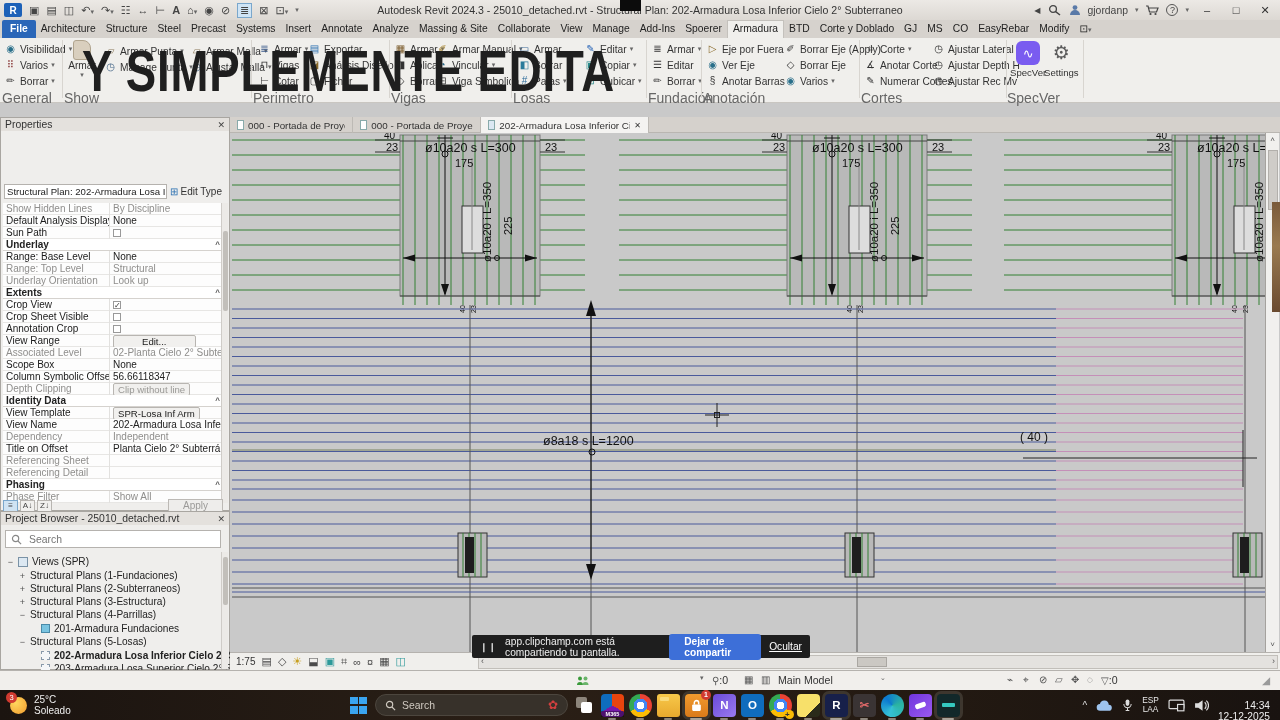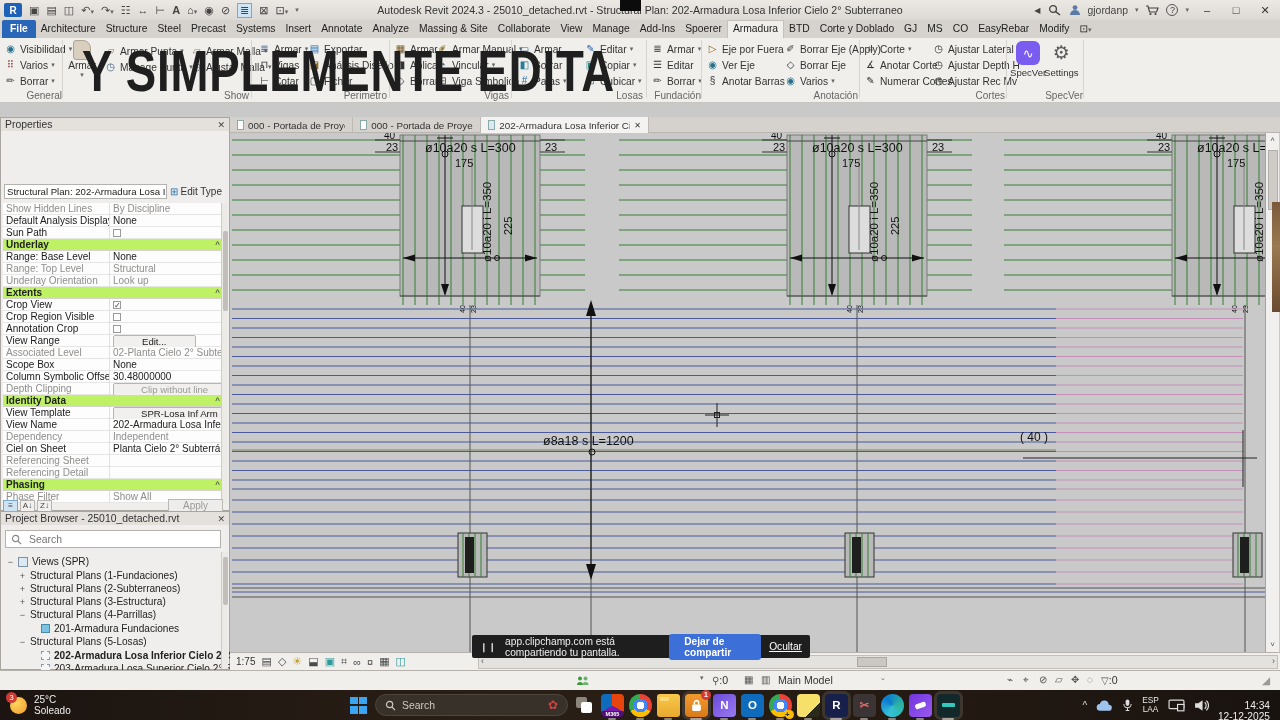--- a/index.html
+++ b/index.html
@@ -22,21 +22,21 @@
   #tabrow{left:0;top:20px;width:1280px;height:18px;background:#d6d2cd;display:flex;align-items:flex-end;padding-left:2px;}
   .rtab{padding:0 5px;height:18px;line-height:18px;font-size:10.3px;color:#222;white-space:nowrap;}
   .rtab.file{background:#2a66b8;color:#fff;font-weight:bold;border-radius:2px 2px 0 0;padding:0 8px;}
   .rtab.active{background:#f0efec;border:1px solid #c4c1bc;border-bottom:none;line-height:16px;}
   
   #ribbon{left:0;top:38px;width:1280px;height:65px;background:#f0efec;border-bottom:1px solid #c9c6c1;}
   .rbtn{position:absolute;display:flex;align-items:center;gap:3px;font-size:10.2px;color:#333;
     white-space:nowrap;height:14px;}
   .ic{display:inline-block;width:13px;text-align:center;font-size:10px;line-height:12px;}
   .dd{font-size:7px;color:#666;}
-  .plabel{position:absolute;top:52px;font-size:10px;color:#666;text-align:right;}
+  .plabel{position:absolute;top:52px;font-size:14px;color:#666;text-align:left;}
   .rsep{position:absolute;top:2px;height:58px;width:1px;background:#d8d5d0;}
   #bigarmar{position:absolute;left:64px;top:2px;width:36px;height:50px;display:flex;flex-direction:column;
     align-items:center;font-size:10.2px;color:#333;}
   #bigarmar .blob{width:18px;height:20px;background:#d9cfbe;border:1px solid #b0a48e;border-radius:3px 8px 3px 3px;}
   .specbtn{position:absolute;display:flex;flex-direction:column;align-items:center;gap:2px;font-size:9.6px;color:#333;}
   #specicon{width:24px;height:24px;border-radius:6px;background:#7a5cf0;color:#fff;display:flex;
     align-items:center;justify-content:center;font-size:13px;}
   #gearicon{font-size:19px;color:#5a5a5a;line-height:24px;}
   
   #caption{left:82px;top:38px;z-index:40;font-size:57px;font-weight:bold;color:#1f1f1f;
@@ -52,27 +52,27 @@
   #typesel .tname{font-size:10.4px;color:#222;line-height:13px;}
   #selrow{position:absolute;left:3px;top:65px;width:218px;height:16px;display:flex;align-items:center;gap:3px;}
   #selbox{flex:1;height:15px;background:#fff;border:1px solid #b5b2ae;font-size:9.6px;padding:1px 2px;
     white-space:nowrap;overflow:hidden;display:flex;align-items:center;}
   #edittype{display:flex;align-items:center;gap:2px;font-size:10px;color:#333;}
   .prow{position:absolute;left:2px;width:220px;height:12px;display:flex;font-size:10px;background:#fdfdfd;
     border-bottom:1px solid #e7e6e4;align-items:center;}
   .pl{width:106px;padding-left:3px;color:#1a1a1a;overflow:hidden;white-space:nowrap;}
   .pv{flex:1;padding-left:3px;border-left:1px solid #e2e1df;overflow:hidden;white-space:nowrap;height:12px;line-height:12px;}
   .dim .pl,.dim .pv{color:#8f8e8c;}
-  .phead{position:absolute;left:2px;width:220px;height:12px;background:#bef264;font-weight:bold;font-size:10px;
+  .phead{position:absolute;left:2px;width:220px;height:12px;background:#ffffff;font-weight:bold;font-size:10px;
     display:flex;align-items:center;padding:0 3px;border-bottom:1px solid #d5d2ce;}
   .phead .chev{margin-left:auto;font-size:8px;color:#555;}
   .cb{width:8px;height:8px;border:1px solid #999;display:inline-block;background:#fff;vertical-align:middle;}
   .cb.on::after{content:"✓";font-size:8px;line-height:7px;display:block;color:#333;}
   .pbtn{display:inline-block;border:1px solid #b8b5b1;background:#f1f0ee;border-radius:2px;
-    padding:0 27px;font-size:9.6px;line-height:11px;}
+    padding:0 4px;font-size:9.6px;line-height:11px;}
   .vscroll{position:absolute;width:7px;background:#eceae7;border-left:1px solid #cfccc8;}
   .vthumb{position:absolute;left:1px;width:5px;background:#c2bfba;border-radius:2px;}
   #ptools{position:absolute;left:2px;top:381px;width:220px;height:13px;display:flex;gap:2px;align-items:center;}
   .ptool{width:15px;height:12px;border:1px solid #b8b5b1;background:#f1f0ee;font-size:8px;
     display:flex;align-items:center;justify-content:center;color:#444;}
   .ptool.sel{background:#cfe3f3;border-color:#7aa7cc;}
   #applybtn{margin-left:auto;border:1px solid #bcb9b5;background:#eeedeb;color:#9b9a98;
     padding:0 14px;font-size:10px;line-height:12px;}
   
   #searchbox{position:absolute;left:4px;top:18px;width:216px;height:18px;background:#fff;
@@ -495,42 +495,42 @@
       </div>
     <div class="phead" style="top:169px">
         <span>Extents</span>
         <span class="chev">^</span>
       </div>
     <div class="prow" style="top:181px">
         <div class="pl">Crop View</div>
         <div class="pv"><span class="cb on"></span></div>
       </div>
     <div class="prow" style="top:193px">
-        <div class="pl">Crop Region Visible</div>
+        <div class="pl">Crop Sheet Visible</div>
         <div class="pv"><span class="cb"></span></div>
       </div>
     <div class="prow" style="top:205px">
         <div class="pl">Annotation Crop</div>
         <div class="pv"><span class="cb"></span></div>
       </div>
     <div class="prow" style="top:217px">
         <div class="pl">View Range</div>
         <div class="pv"><span class="pbtn" style="padding:0 28px">Edit...</span></div>
       </div>
     <div class="prow dim" style="top:229px">
         <div class="pl">Associated Level</div>
         <div class="pv">02-Planta Cielo 2° Subterra...</div>
       </div>
     <div class="prow" style="top:241px">
         <div class="pl">Scope Box</div>
         <div class="pv">None</div>
       </div>
     <div class="prow" style="top:253px">
         <div class="pl">Column Symbolic Offset</div>
-        <div class="pv">30.48000000</div>
+        <div class="pv">56.66118347</div>
       </div>
     <div class="prow dim" style="top:265px">
         <div class="pl">Depth Clipping</div>
         <div class="pv"><span class="pbtn" style="color:#9a9996">Clip without line</span></div>
       </div>
     <div class="phead" style="top:277px">
         <span>Identity Data</span>
         <span class="chev">^</span>
       </div>
     <div class="prow" style="top:289px">
@@ -539,21 +539,21 @@
       </div>
     <div class="prow" style="top:301px">
         <div class="pl">View Name</div>
         <div class="pv">202-Armadura  Losa Inferio...</div>
       </div>
     <div class="prow dim" style="top:313px">
         <div class="pl">Dependency</div>
         <div class="pv">Independent</div>
       </div>
     <div class="prow" style="top:325px">
-        <div class="pl">Ciel on Sheet</div>
+        <div class="pl">Title on Offset</div>
         <div class="pv">Planta Cielo 2° Subterráneo</div>
       </div>
     <div class="prow dim" style="top:337px">
         <div class="pl">Referencing Sheet</div>
         <div class="pv"></div>
       </div>
     <div class="prow dim" style="top:349px">
         <div class="pl">Referencing Detail</div>
         <div class="pv"></div>
       </div>

